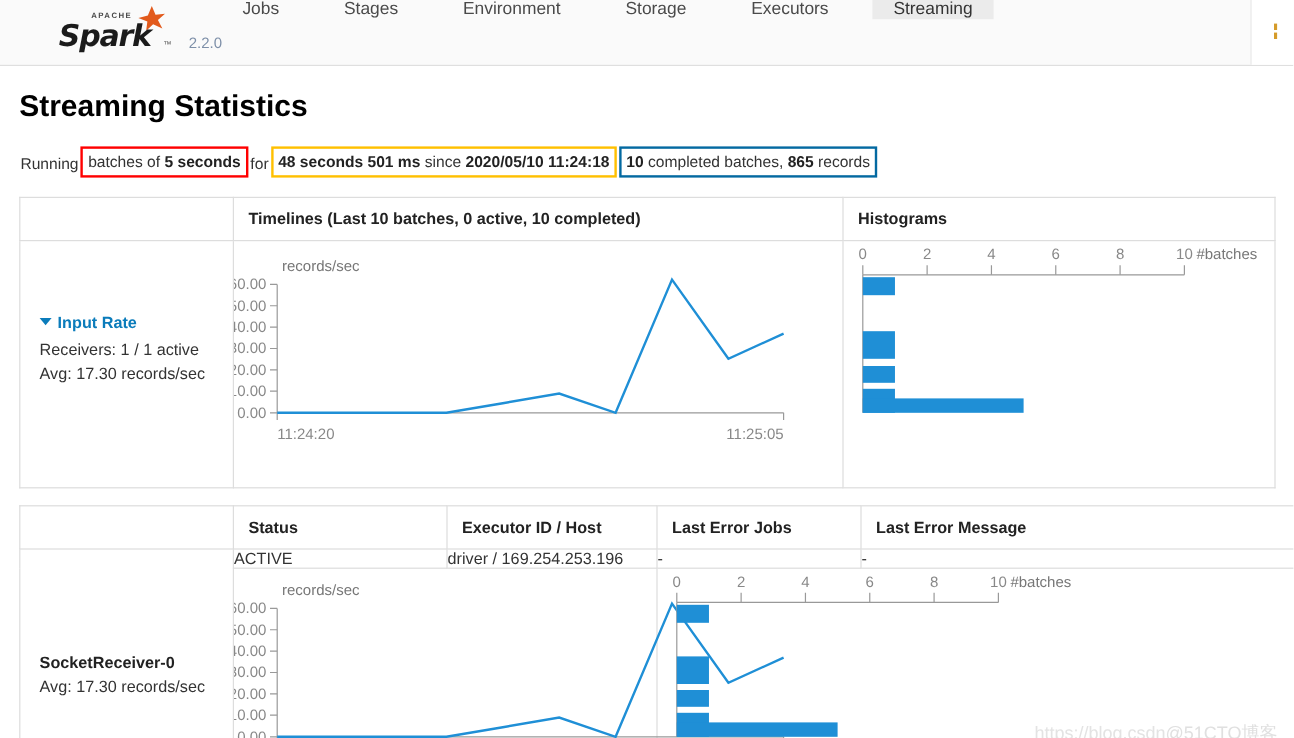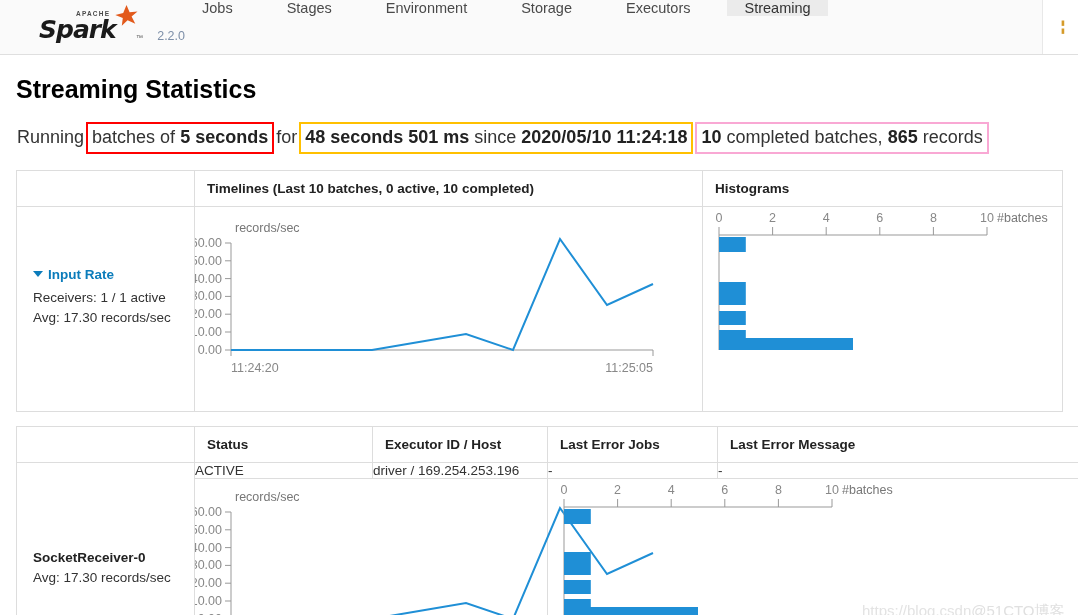--- a/index.html
+++ b/index.html
@@ -31,21 +31,21 @@
     width: 185px;
     flex: none;
   }
   .logo-wrap { position: relative; height: 44px; width: 125px; }
   .logo-apache {
     position: absolute; left: 44px; top: 6px;
     font-size: 6.5px; font-weight: bold; letter-spacing: 1.2px;
     color: #4a4a4a;
   }
   .logo-spark {
-    position: absolute; left: 7px; top: 11px;
+    position: absolute; left: 17px; top: 11px;
     font-size: 25px; font-weight: bold; font-style: italic;
     color: #1b1b1b; letter-spacing: -1px;
     font-family: "DejaVu Sans", sans-serif;
   }
   .logo-tm {
     position: absolute; left: 104px; top: 30px;
     font-size: 7px; color: #555;
   }
   .logo-star { position: absolute; left: 78px; top: 0px; }
   .version {
@@ -80,35 +80,35 @@
   
   .page-title {
     font-size: 25px;
     font-weight: bold;
     color: #000000;
     margin: 20px 0 0 16px;
     font-family: "Liberation Sans", sans-serif;
   }
   .running-line {
     margin: 18px 0 0 16px;
-    font-size: 18px;
+    font-size: 13px;
     color: #333;
     white-space: nowrap;
     display: flex;
-    align-items: center;
+    align-items: flex-end;
   }
   .hl {
     display: inline-block;
     padding: 3px 4px 4px 4px;
     margin: 0 1px;
     background: #ffffff;
   }
   .hl-red    { border: 2px solid #ff0000; }
   .hl-yellow { border: 2px solid #ffc000; }
-  .hl-green  { border: 2px solid #f9a8d4; }
+  .hl-green  { border: 2px solid #0369a1; }
   .plain { padding: 3px 1px 4px 1px; }
   b { font-weight: bold; color: #222; }
 
   
   .tbl {
     width: 1046px;
     margin: 16px 0 0 16px;
     border-collapse: collapse;
     table-layout: fixed;
   }

